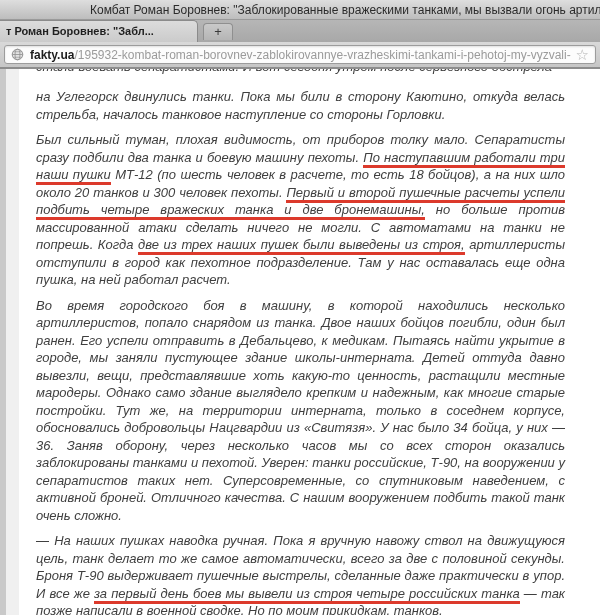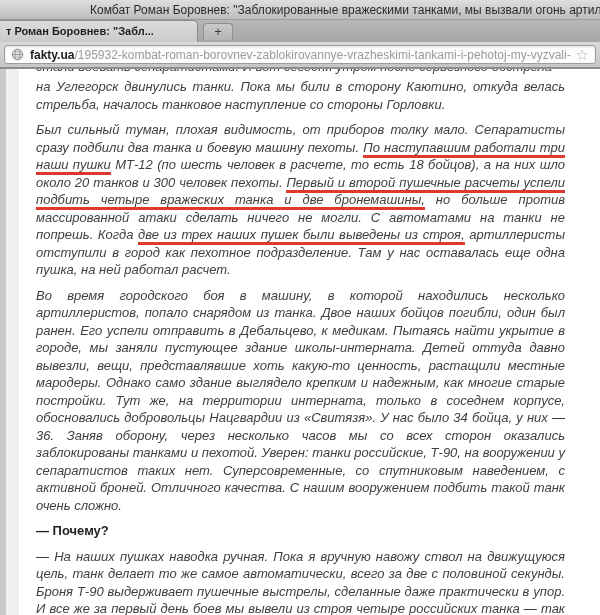--- a/index.html
+++ b/index.html
@@ -58,21 +58,21 @@
   .article{margin:0 35px 0 36px;}
   .clipped-line{height:7px;overflow:hidden;}
   .clipped-line .inner{
     display:block;margin-top:-11px;font-style:italic;font-size:13px;line-height:17.5px;
     color:#3f3f3f;text-align:justify;
   }
   p.para{
     margin:8px 0;text-align:justify;font-style:italic;
     font-size:13px;line-height:17.5px;color:#3f3f3f;
   }
-  p.para.first{margin-top:2px;}
+  p.para.first{margin-top:12px;}
   p.para.question{font-style:normal;font-weight:bold;color:#1f1f1f;}
   .redline{border-bottom:3px solid var(--red,#dc3a2c);}
 </style>
 </head>
 <body>
 
 <div class="screenshot">
 
   <div class="titlebar">
     <span class="title">Комбат Роман Боровнев: "Заблокированные вражескими танками, мы вызвали огонь артиллери</span>
@@ -106,18 +106,17 @@
     <div class="strip-dark"></div>
     <div class="strip-light"></div>
     <div class="article">
       <div class="clipped-line">
         <span class="inner">стали воевать сепаратистами. И вот сегодня утром после серьезного обстрела</span>
       </div>
 
     <p class="para first"><span>на Углегорск двинулись танки. Пока мы били в сторону Каютино, откуда велась стрельба, началось танковое наступление со стороны Горловки.</span></p>
         <p class="para"><span>Был сильный туман, плохая видимость, от приборов толку мало. Сепаратисты сразу подбили два танка и боевую машину пехоты. </span><span class="redline">По наступавшим работали три наши пушки</span><span> МТ-12 (по шесть человек в расчете, то есть 18 бойцов), а на них шло около 20 танков и 300 человек пехоты. </span><span class="redline">Первый и второй пушечные расчеты успели подбить четыре вражеских танка и две бронемашины,</span><span> но больше против массированной атаки сделать ничего не могли. С автоматами на танки не попрешь. Когда </span><span class="redline">две из трех наших пушек были выведены из строя,</span><span> артиллеристы отступили в город как пехотное подразделение. Там у нас оставалась еще одна пушка, на ней работал расчет.</span></p>
         <p class="para"><span>Во время городского боя в машину, в которой находились несколько артиллеристов, попало снарядом из танка. Двое наших бойцов погибли, один был ранен. Его успели отправить в Дебальцево, к медикам. Пытаясь найти укрытие в городе, мы заняли пустующее здание школы-интерната. Детей оттуда давно вывезли, вещи, представлявшие хоть какую-то ценность, растащили местные мародеры. Однако само здание выглядело крепким и надежным, как многие старые постройки. Тут же, на территории интерната, только в соседнем корпусе, обосновались добровольцы Нацгвардии из «Свитязя». У нас было 34 бойца, у них — 36. Заняв оборону, через несколько часов мы со всех сторон оказались заблокированы танками и пехотой. Уверен: танки российские, Т-90, на вооружении у сепаратистов таких нет. Суперсовременные, со спутниковым наведением, с активной броней. Отличного качества. С нашим вооружением подбить такой танк очень сложно.</span></p>
-        <p class="para question"><span>— Почему?</span></p>
         <p class="para"><span>— На наших пушках наводка ручная. Пока я вручную навожу ствол на движущуюся цель, танк делает то же самое автоматически, всего за две с половиной секунды. Броня Т-90 выдерживает пушечные выстрелы, сделанные даже практически в упор. И все же </span><span class="redline">за первый день боев мы вывели из строя четыре российских танка</span><span> — так позже написали в военной сводке. Но по моим прикидкам, танков, </span></p>
       </div>
   </div>
 
 </div>
 
 </body></html>

